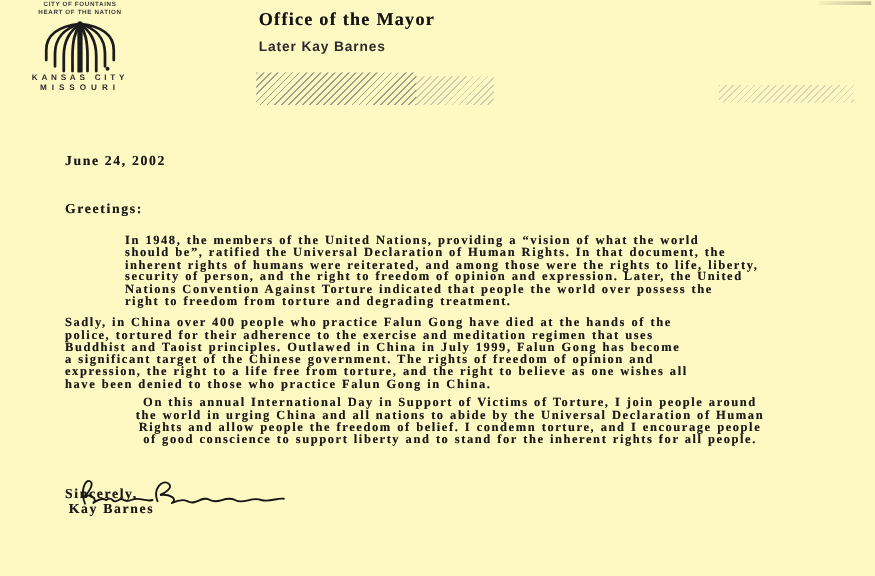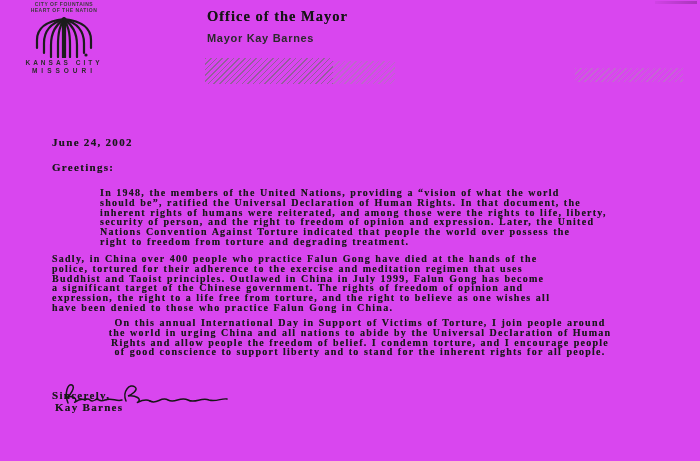--- a/index.html
+++ b/index.html
@@ -1,18 +1,18 @@
 <!DOCTYPE html>
 <html><head>
 <meta charset="utf-8">
 <style>
   html,body { margin:0; padding:0; background:#ffffff; }
   .page {
     position:relative; width:700px; height:461px;
-    background:#d946ef; overflow:hidden;
+    background:#fef9c3; overflow:hidden;
     font-family:"Liberation Serif", serif; color:#1d1d1d;
   }
 
   
   .seal { position:absolute; left:21px; top:2px; width:86px; text-align:center; }
   .seal-tagline {
     font-family:"Liberation Sans", sans-serif;
     font-size:5px; line-height:5.6px; letter-spacing:0.5px;
     font-weight:bold; color:#3a3a3a; white-space:nowrap;
   }
@@ -63,21 +63,21 @@
     font-size:11px; font-weight:bold; letter-spacing:1.3px;
     color:#1a1a1a; text-shadow:0 0 0.4px rgba(0,0,0,0.5);
   }
   .para {
     width:616px;
     font-size:10px; font-weight:bold;
     letter-spacing:1.25px; word-spacing:0.6px;
     line-height:9.8px; color:#191919;
     text-shadow:0 0 0.4px rgba(0,0,0,0.45);
   }
-  .pos-date       { top:123px;margin-top:13px; }
+  .pos-date       { top:123px; }
   .pos-salutation { top:161px; }
   .pos-p1 { top:188px;margin-left:48px; }
   .pos-p2 { top:254px; }
   .pos-p3 { top:318px;text-align:center; }
   .pos-closing { top:389px; }
   .signature { position:absolute; left:58px; top:379px; z-index:2; }
   .pos-typed { top:401px; left:55px; z-index:1;text-align:center; }
 </style>
 </head>
 <body>
@@ -99,21 +99,21 @@
         <path d="M39,5 C47,11 52,18 52,31 L52,43" stroke-width="2.2"></path>
         <path d="M39,5 C43,12 45,18 45,31 L45,43" stroke-width="2.2"></path>
       </g>
       <circle cx="61" cy="41" r="1.6" fill="#1c1c1c"></circle>
     </svg>
     <div class="seal-city">KANSAS CITY</div>
     <div class="seal-state">MISSOURI</div>
   </div>
 
   <div class="office-title">Office of the Mayor</div>
-  <div class="mayor-name">Mayor Kay Barnes</div>
+  <div class="mayor-name">Later Kay Barnes</div>
 
   <div class="redaction hatch-dark" style="left:205px; top:58px; width:128px; height:26px;"></div>
   <div class="redaction hatch-mid" style="left:333px; top:61px; width:62px; height:23px;"></div>
   <div class="redaction hatch-light" style="left:575px; top:68px; width:108px; height:14px;"></div>
   <div class="scan-artifact"></div>
 
   <div class="tblock line-text pos-date">June 24, 2002</div>
 
   <div class="tblock line-text pos-salutation">Greetings:</div>
 

